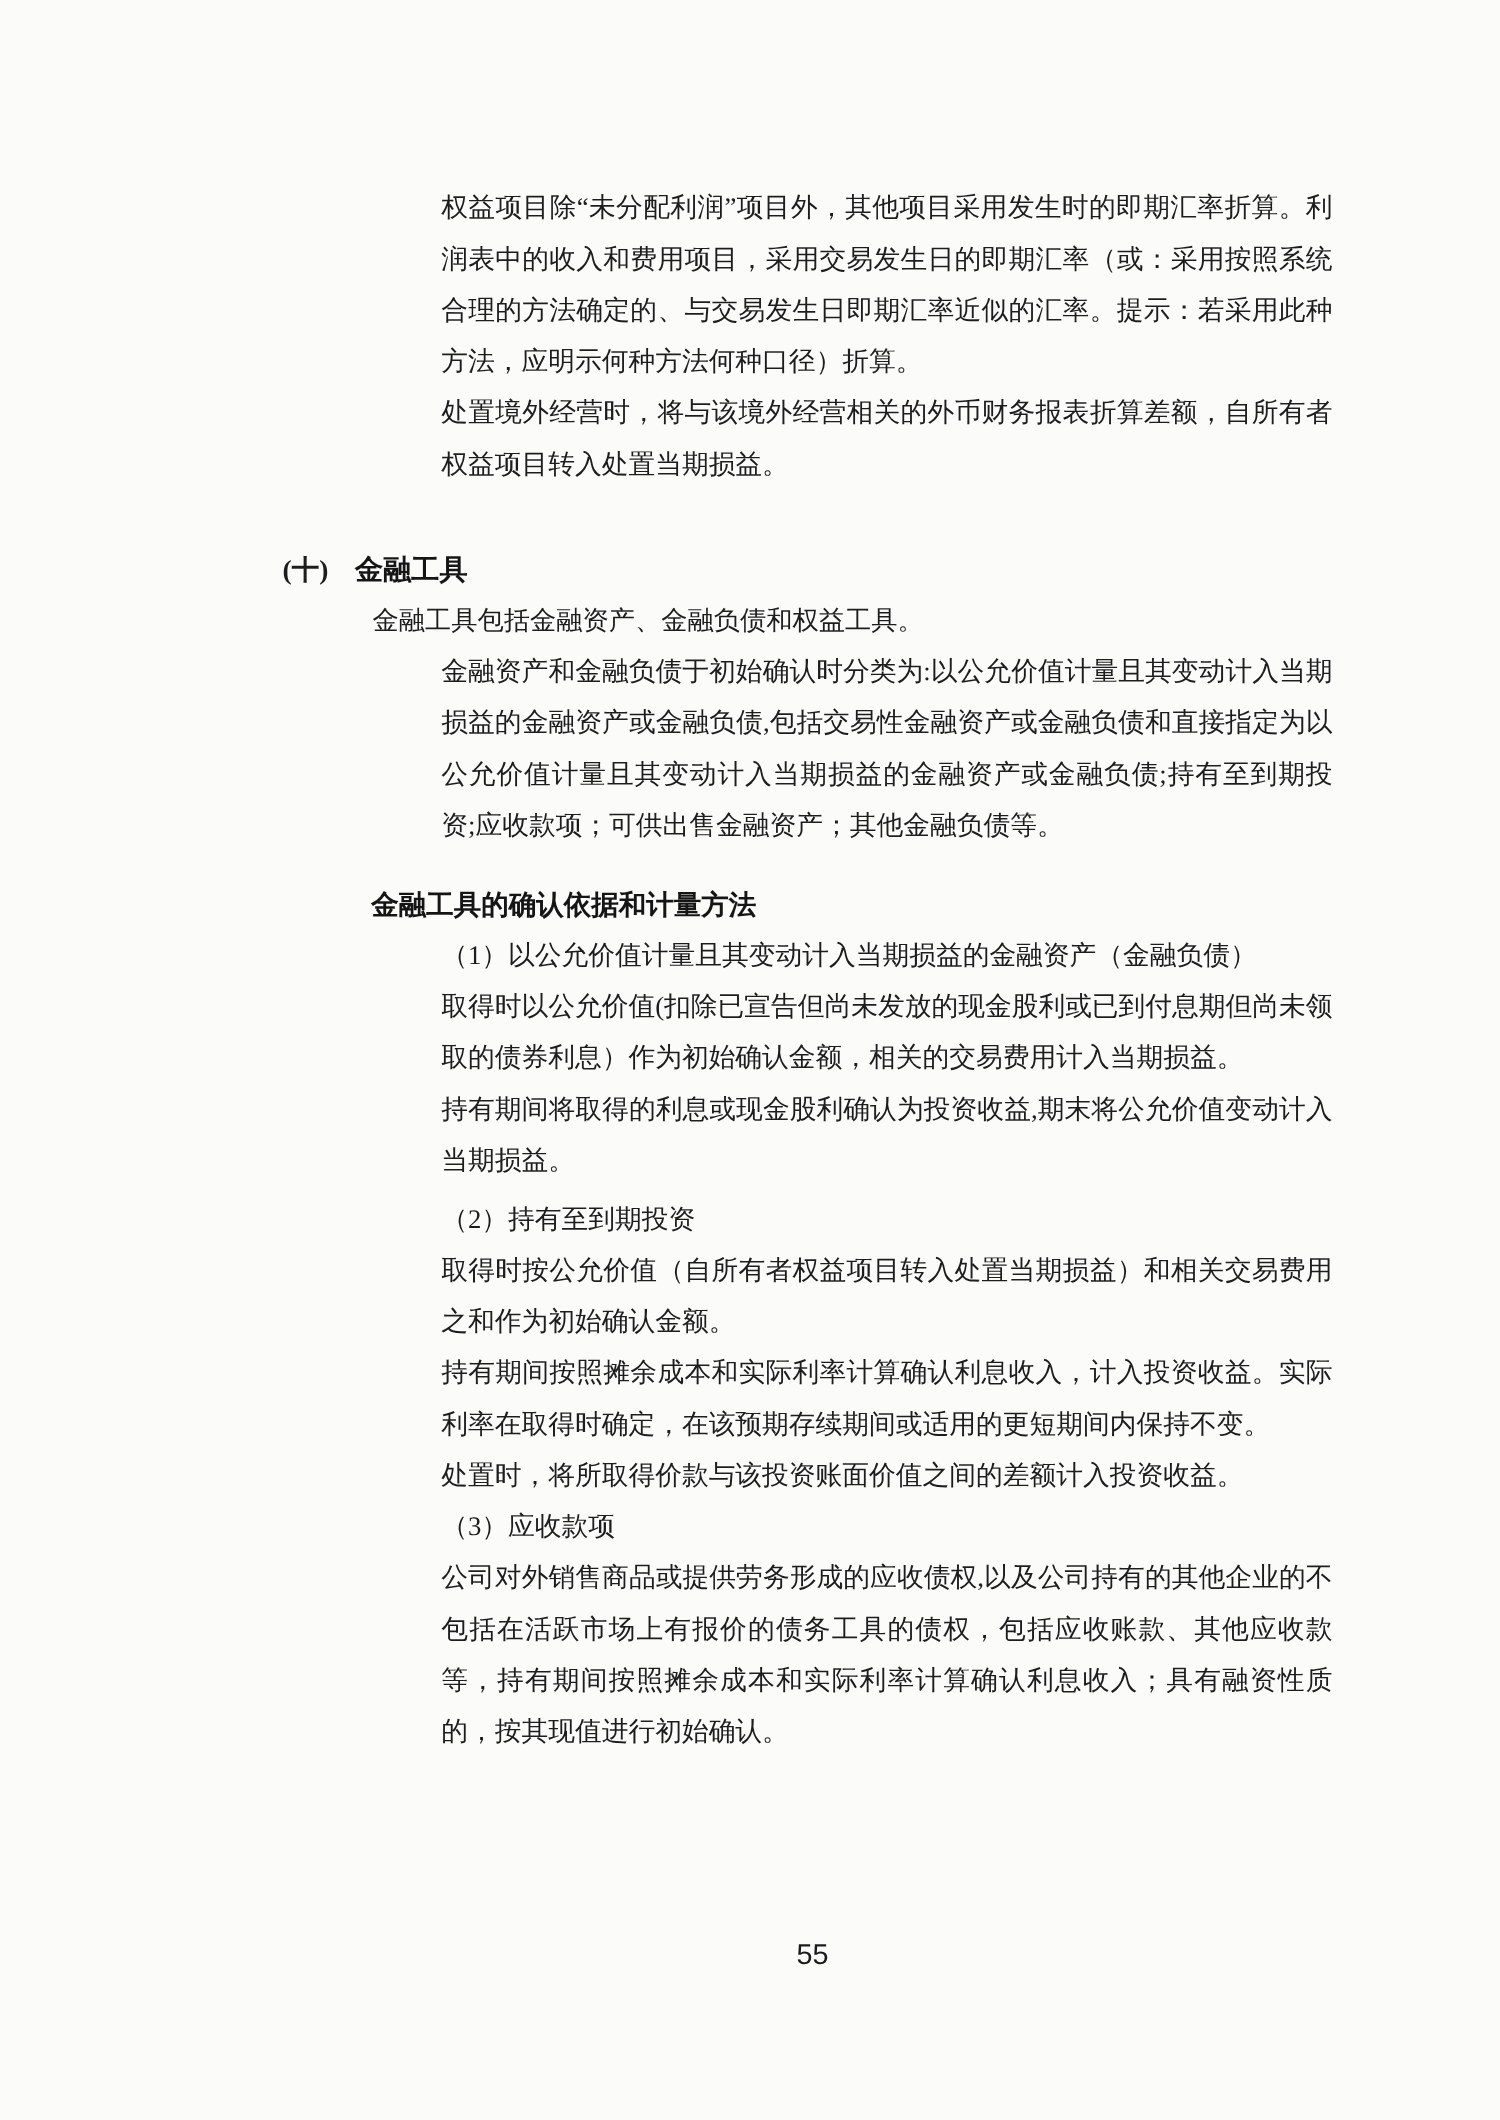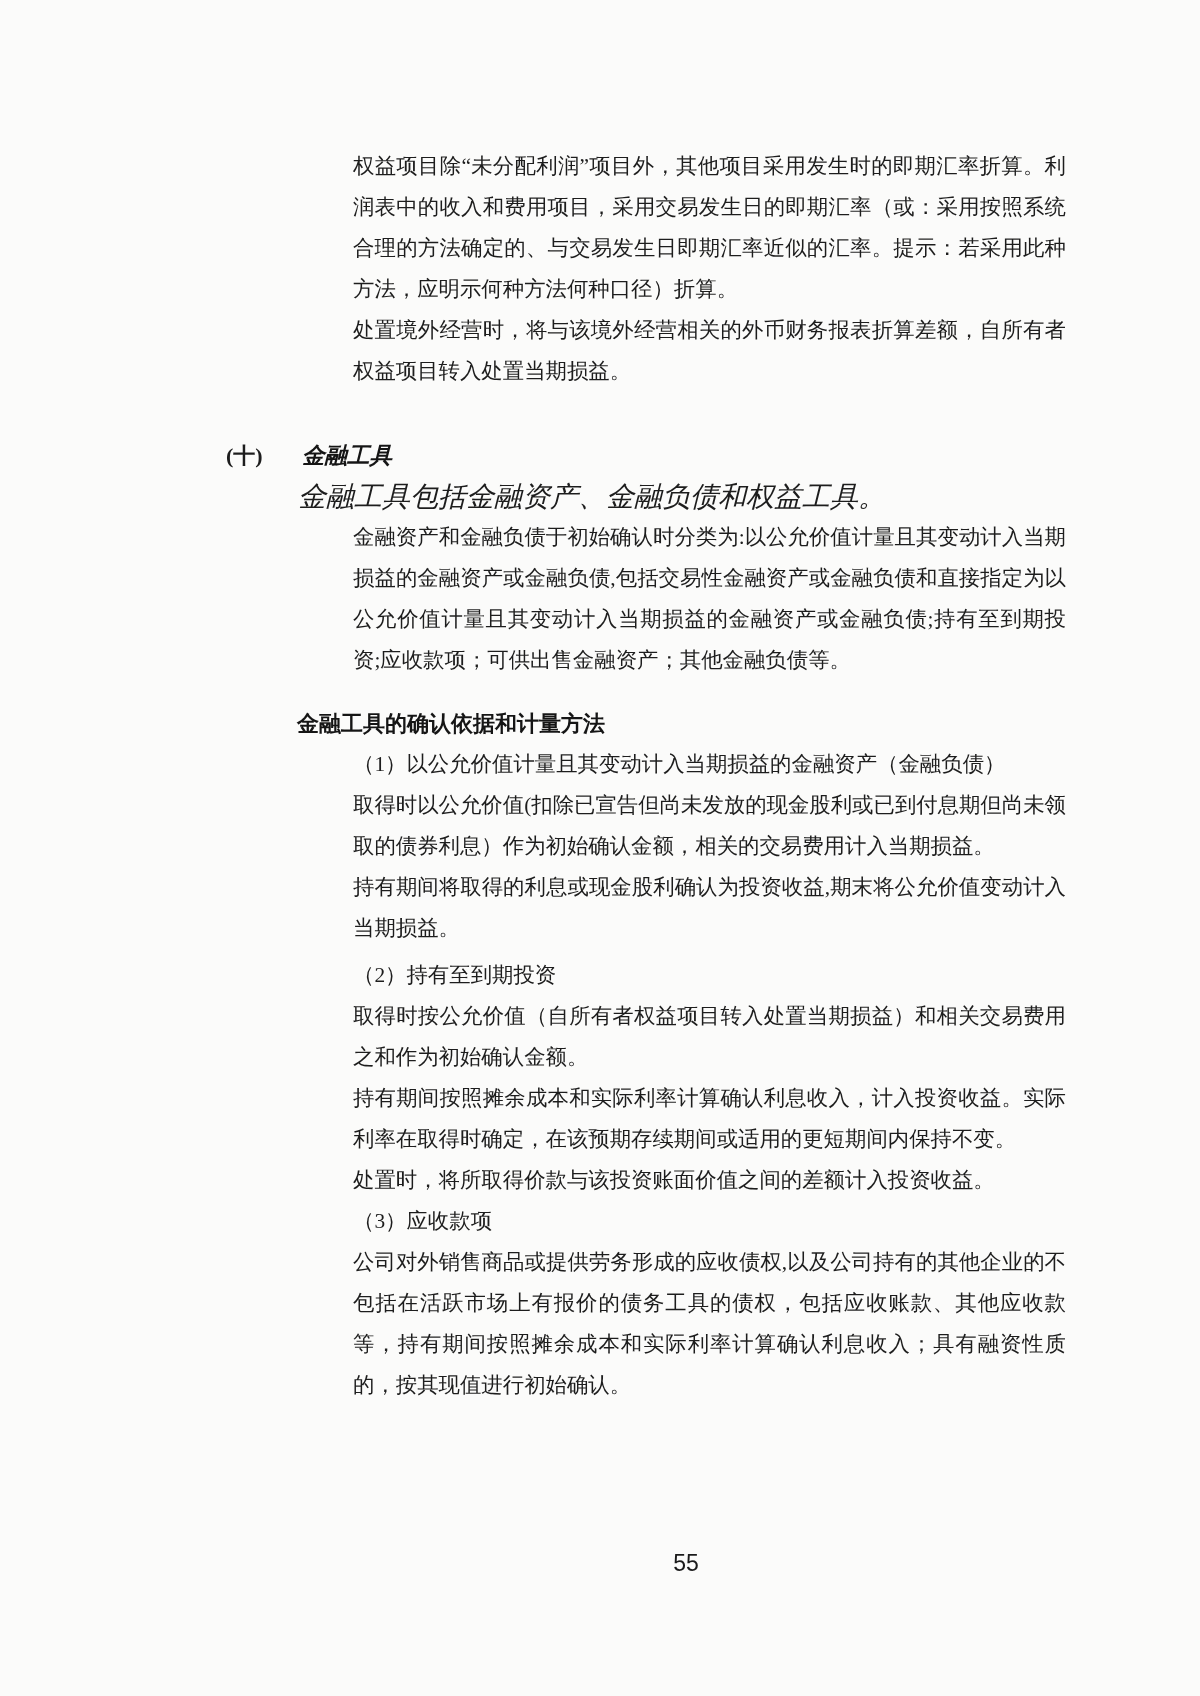--- a/index.html
+++ b/index.html
@@ -13,47 +13,47 @@
     overflow:hidden;
   }
   .doc{position:absolute;top:146px;left:0;width:1200px;padding-left:46px;}
   .body{
     margin:0 180px 0 307px;
     font-size:21.4px;line-height:41px;
     text-align:justify;text-justify:inter-ideograph;
   }
   .lvl2{
     margin:0 180px 0 252px;
-    font-size:28px;line-height:41px;font-style:italic;
+    font-size:21px;line-height:41px;
   }
   .sub{
     margin:0 180px 0 251px;
     font-size:22px;line-height:41px;
     font-family:"Liberation Sans","DejaVu Sans",sans-serif;
     font-weight:700;color:#151515;
   }
   .section-heading{
     position:relative;
     margin:43px 0 0 180px;
     height:41px;line-height:41px;
     font-size:22px;
   }
   .sec-num{
     position:absolute;left:0;top:0;
     font-weight:600;
   }
   .sec-title{
-    position:absolute;left:76px;top:0;
+    position:absolute;left:58px;top:0;
     font-family:"Liberation Sans","DejaVu Sans",sans-serif;
-    font-weight:700;font-size:22.5px;color:#151515;font-style:italic;
+    font-weight:700;font-size:22.5px;color:#151515;
   }
   .gap-recognition{margin-top:22px;}
   .gap-item2{margin-top:6px;}
   .page-number{
-    position:absolute;top:1547px;left:656px;width:60px;
+    position:absolute;top:1547px;left:620px;width:60px;
     text-align:center;
     font-family:"Liberation Sans","DejaVu Sans",sans-serif;
     font-size:23px;line-height:32px;color:#1a1a1a;
   }
 </style>
 </head>
 <body>
 
 <div class="page">
   <main class="doc">

